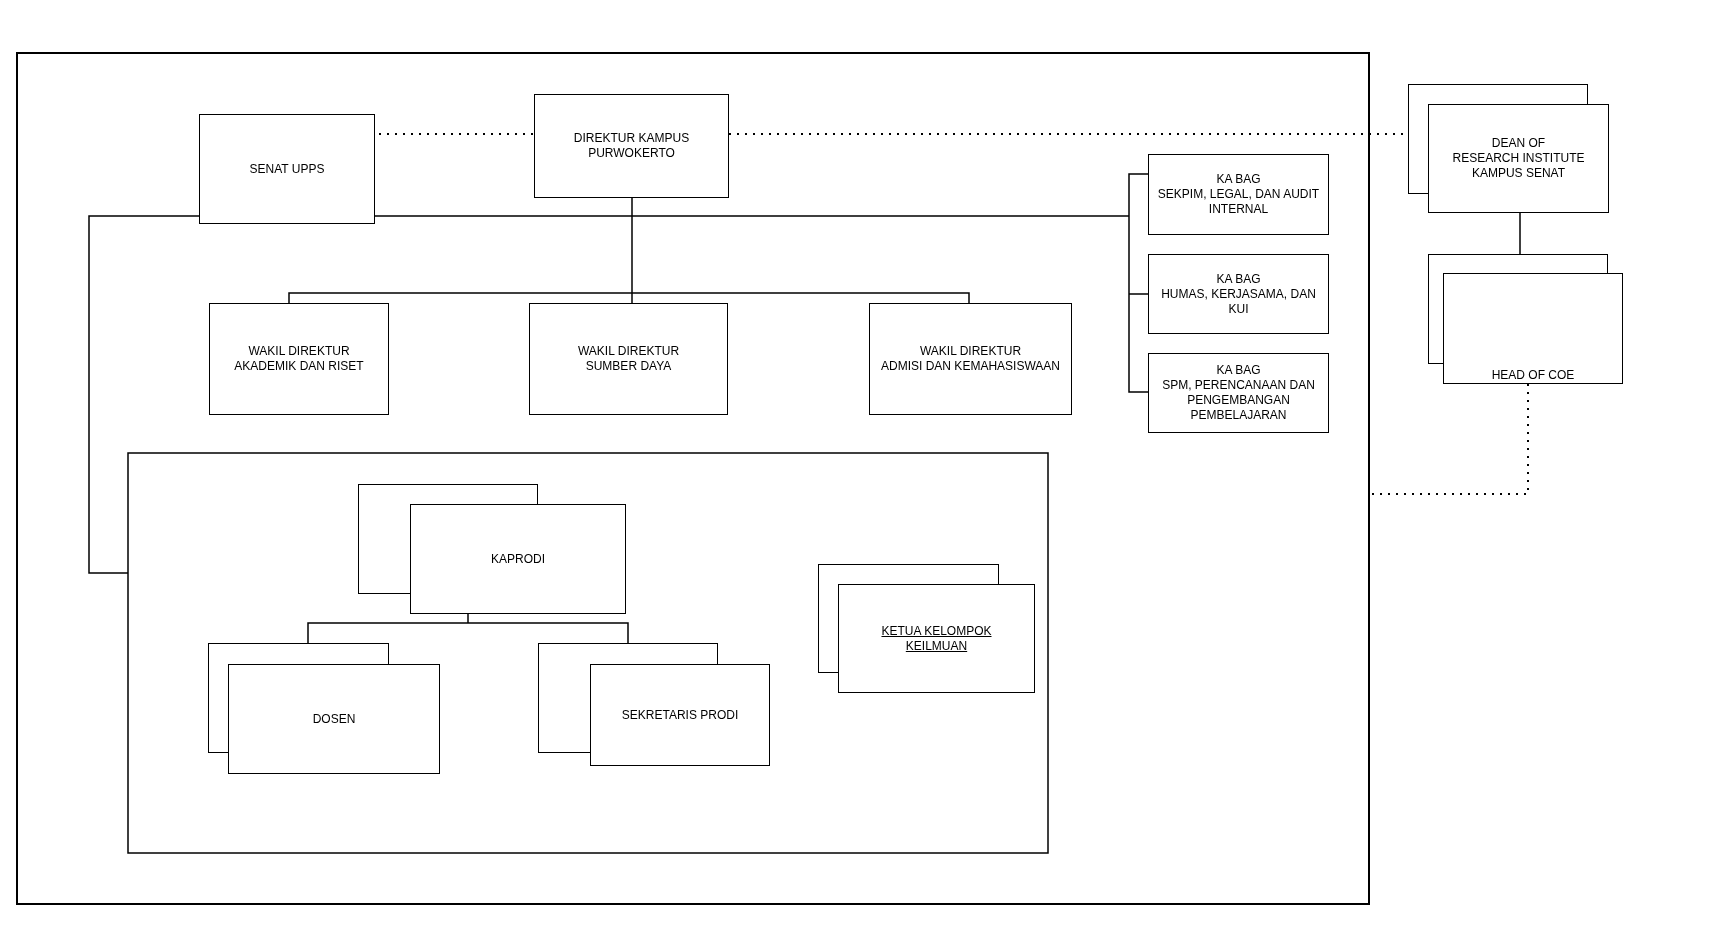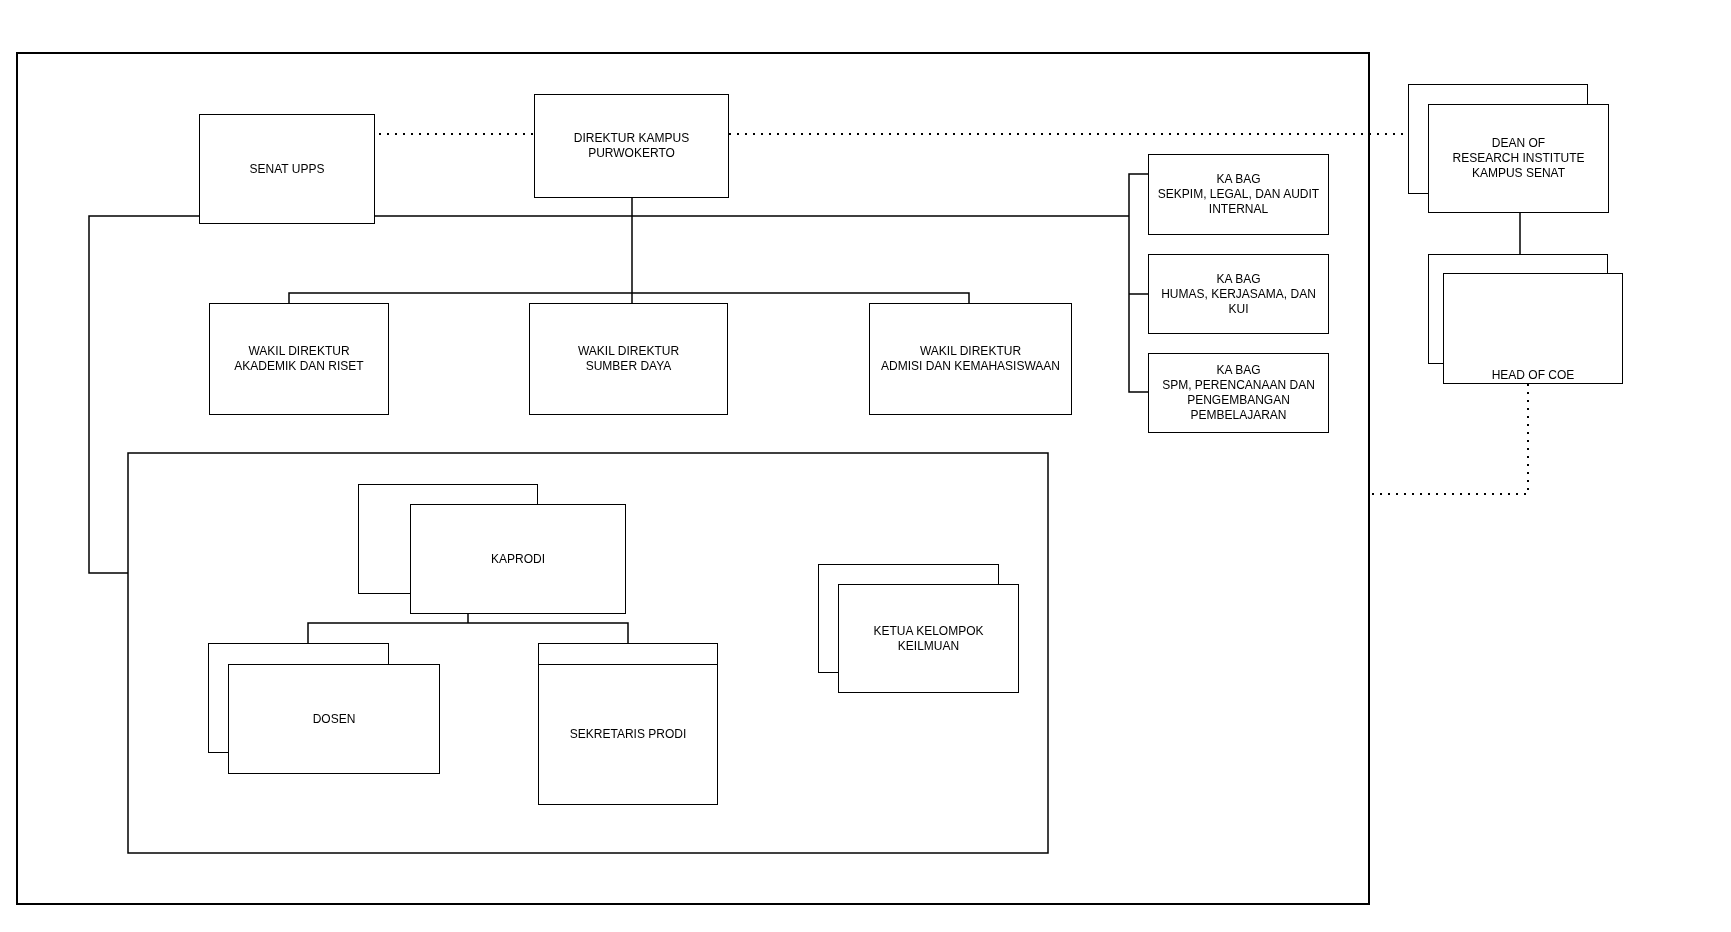--- a/index.html
+++ b/index.html
@@ -46,23 +46,23 @@
   .n-wakil-sd   { left:529px;  top:303px; width:199px; height:112px; }
   .n-wakil-adm  { left:869px;  top:303px; width:203px; height:112px; }
   .n-kabag1     { left:1148px; top:154px; width:181px; height:81px;  }
   .n-kabag2     { left:1148px; top:254px; width:181px; height:80px;  }
   .n-kabag3     { left:1148px; top:353px; width:181px; height:80px;  }
   .n-kaprodi-b  { left:358px;  top:484px; width:180px; height:110px; }
   .n-kaprodi    { left:378px;  top:504px; width:216px; height:110px;margin-left:32px; }
   .n-dosen-b    { left:208px;  top:643px; width:181px; height:110px; }
   .n-dosen      { left:228px;  top:664px; width:212px; height:110px; }
   .n-sekpro-b   { left:538px;  top:643px; width:180px; height:110px; }
-  .n-sekpro     { left:538px;  top:664px; width:180px; height:141px; }
+  .n-sekpro     { left:590px;  top:664px; width:180px; height:102px; }
   .n-ketua-b    { left:818px;  top:564px; width:181px; height:109px; }
-  .n-ketua      { left:838px;  top:584px; width:181px; height:109px; }
+  .n-ketua      { left:838px;  top:584px; width:197px; height:109px;text-decoration:underline; }
   .n-dean-b     { left:1408px; top:84px;  width:180px; height:110px; }
   .n-dean       { left:1428px; top:104px; width:181px; height:109px; }
   .n-head-b     { left:1428px; top:254px; width:180px; height:110px; }
   .n-head       { left:1443px; top:273px; width:180px; height:111px;align-items:flex-end; }
 </style>
 </head>
 <body>
 
 <div class="canvas">
 

